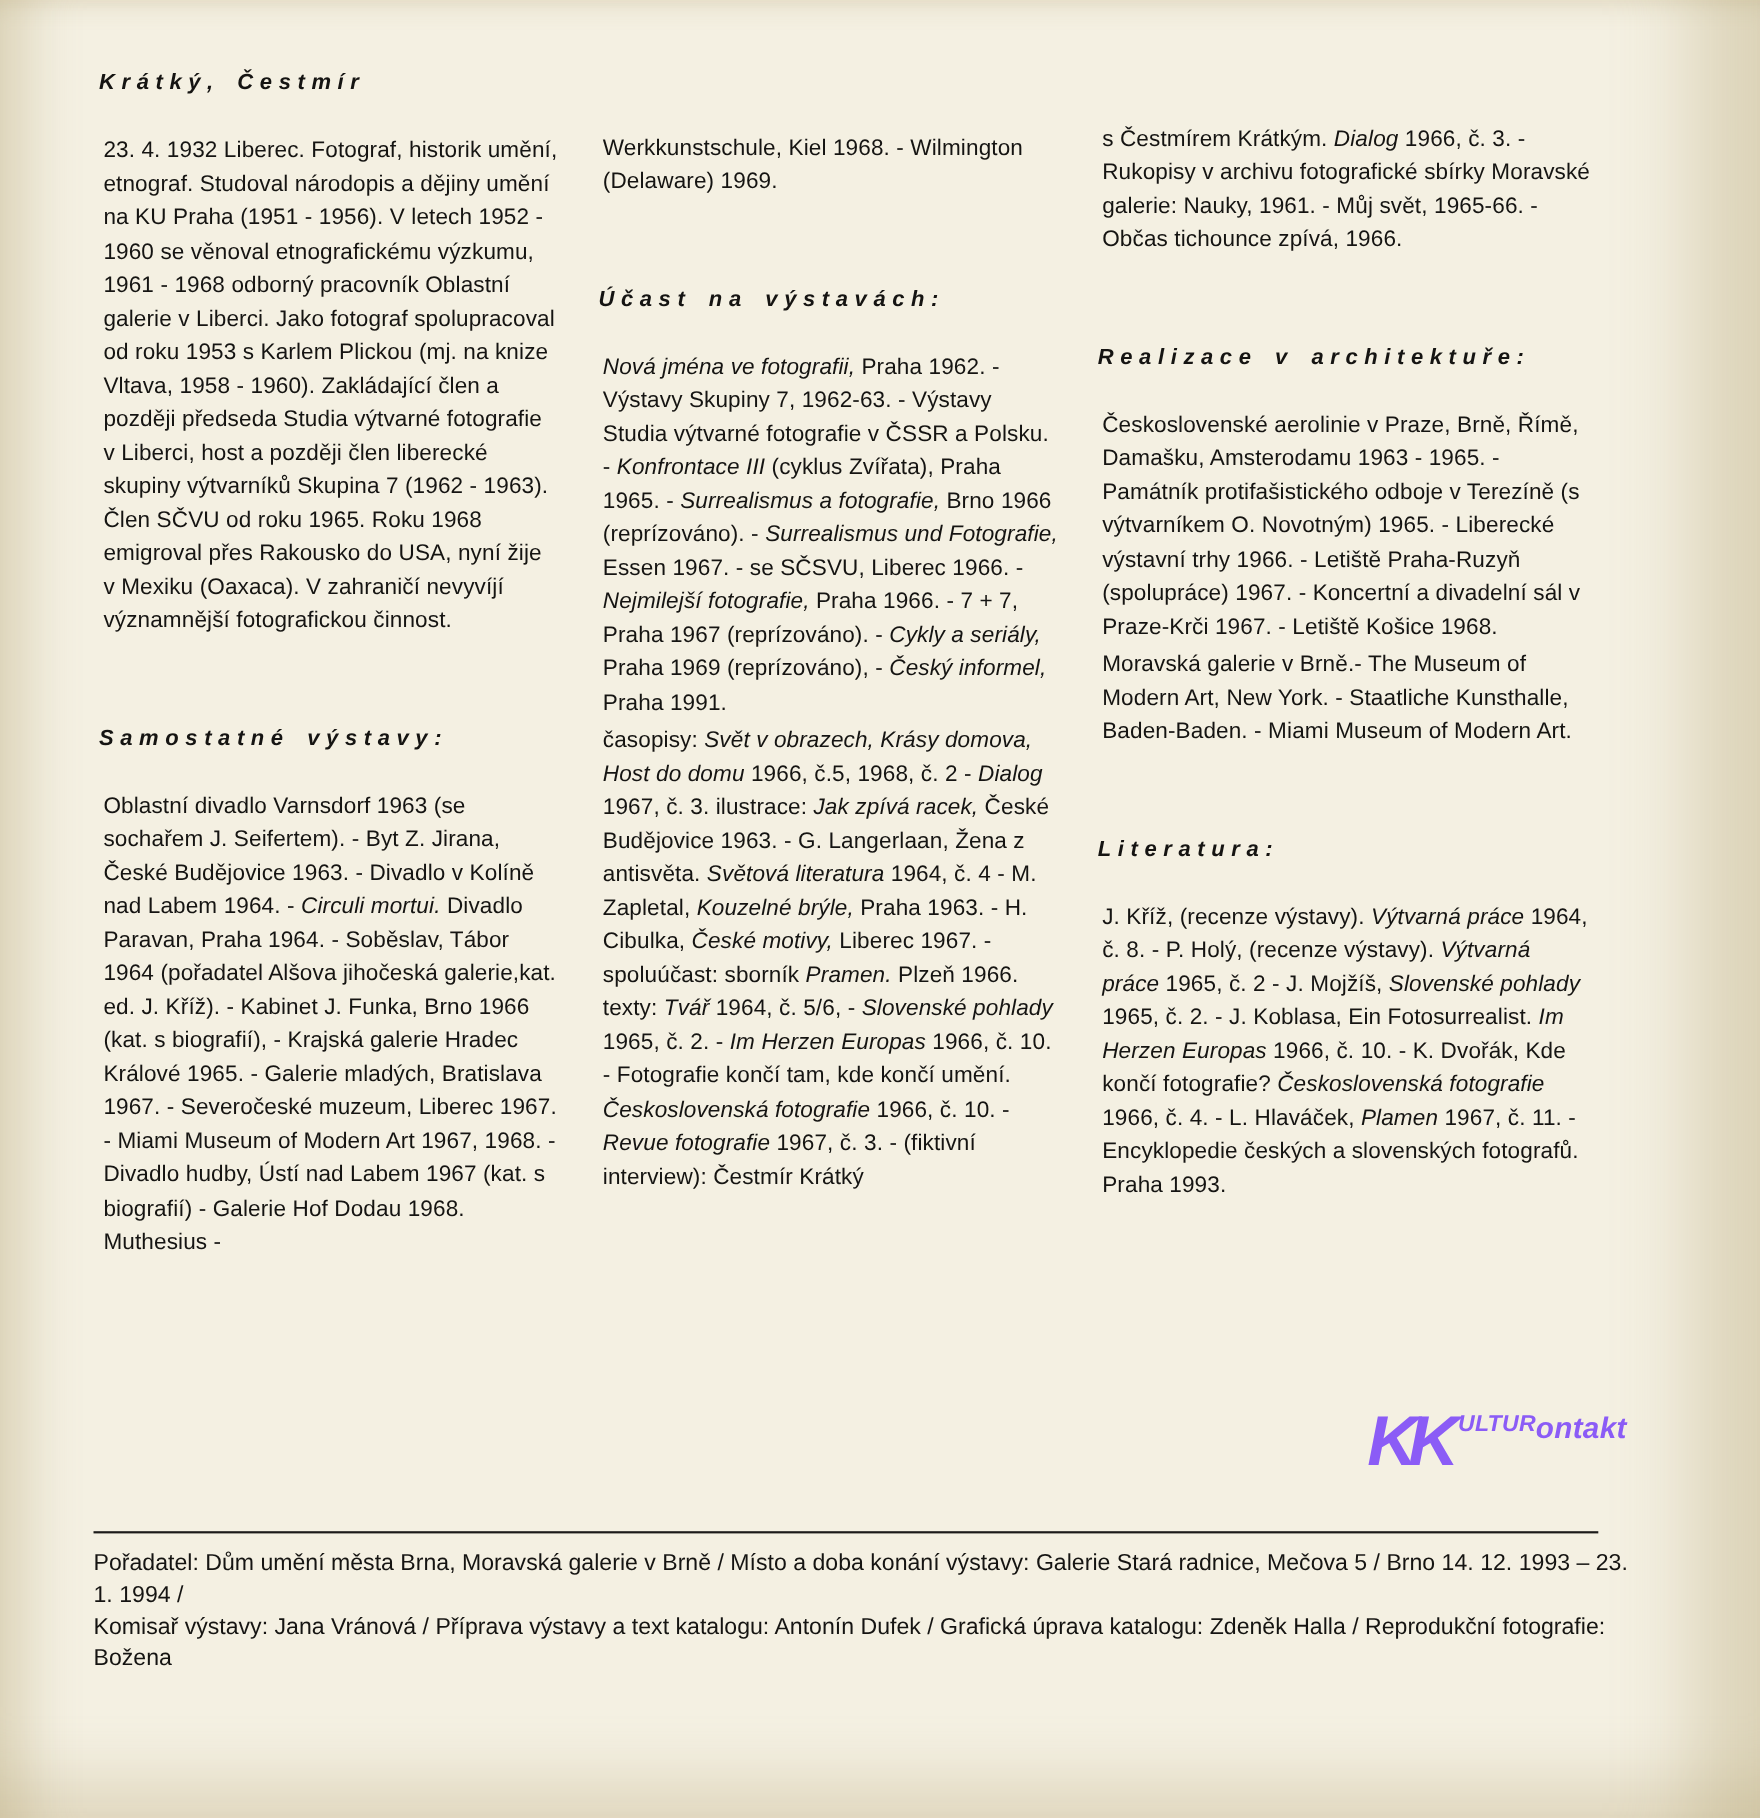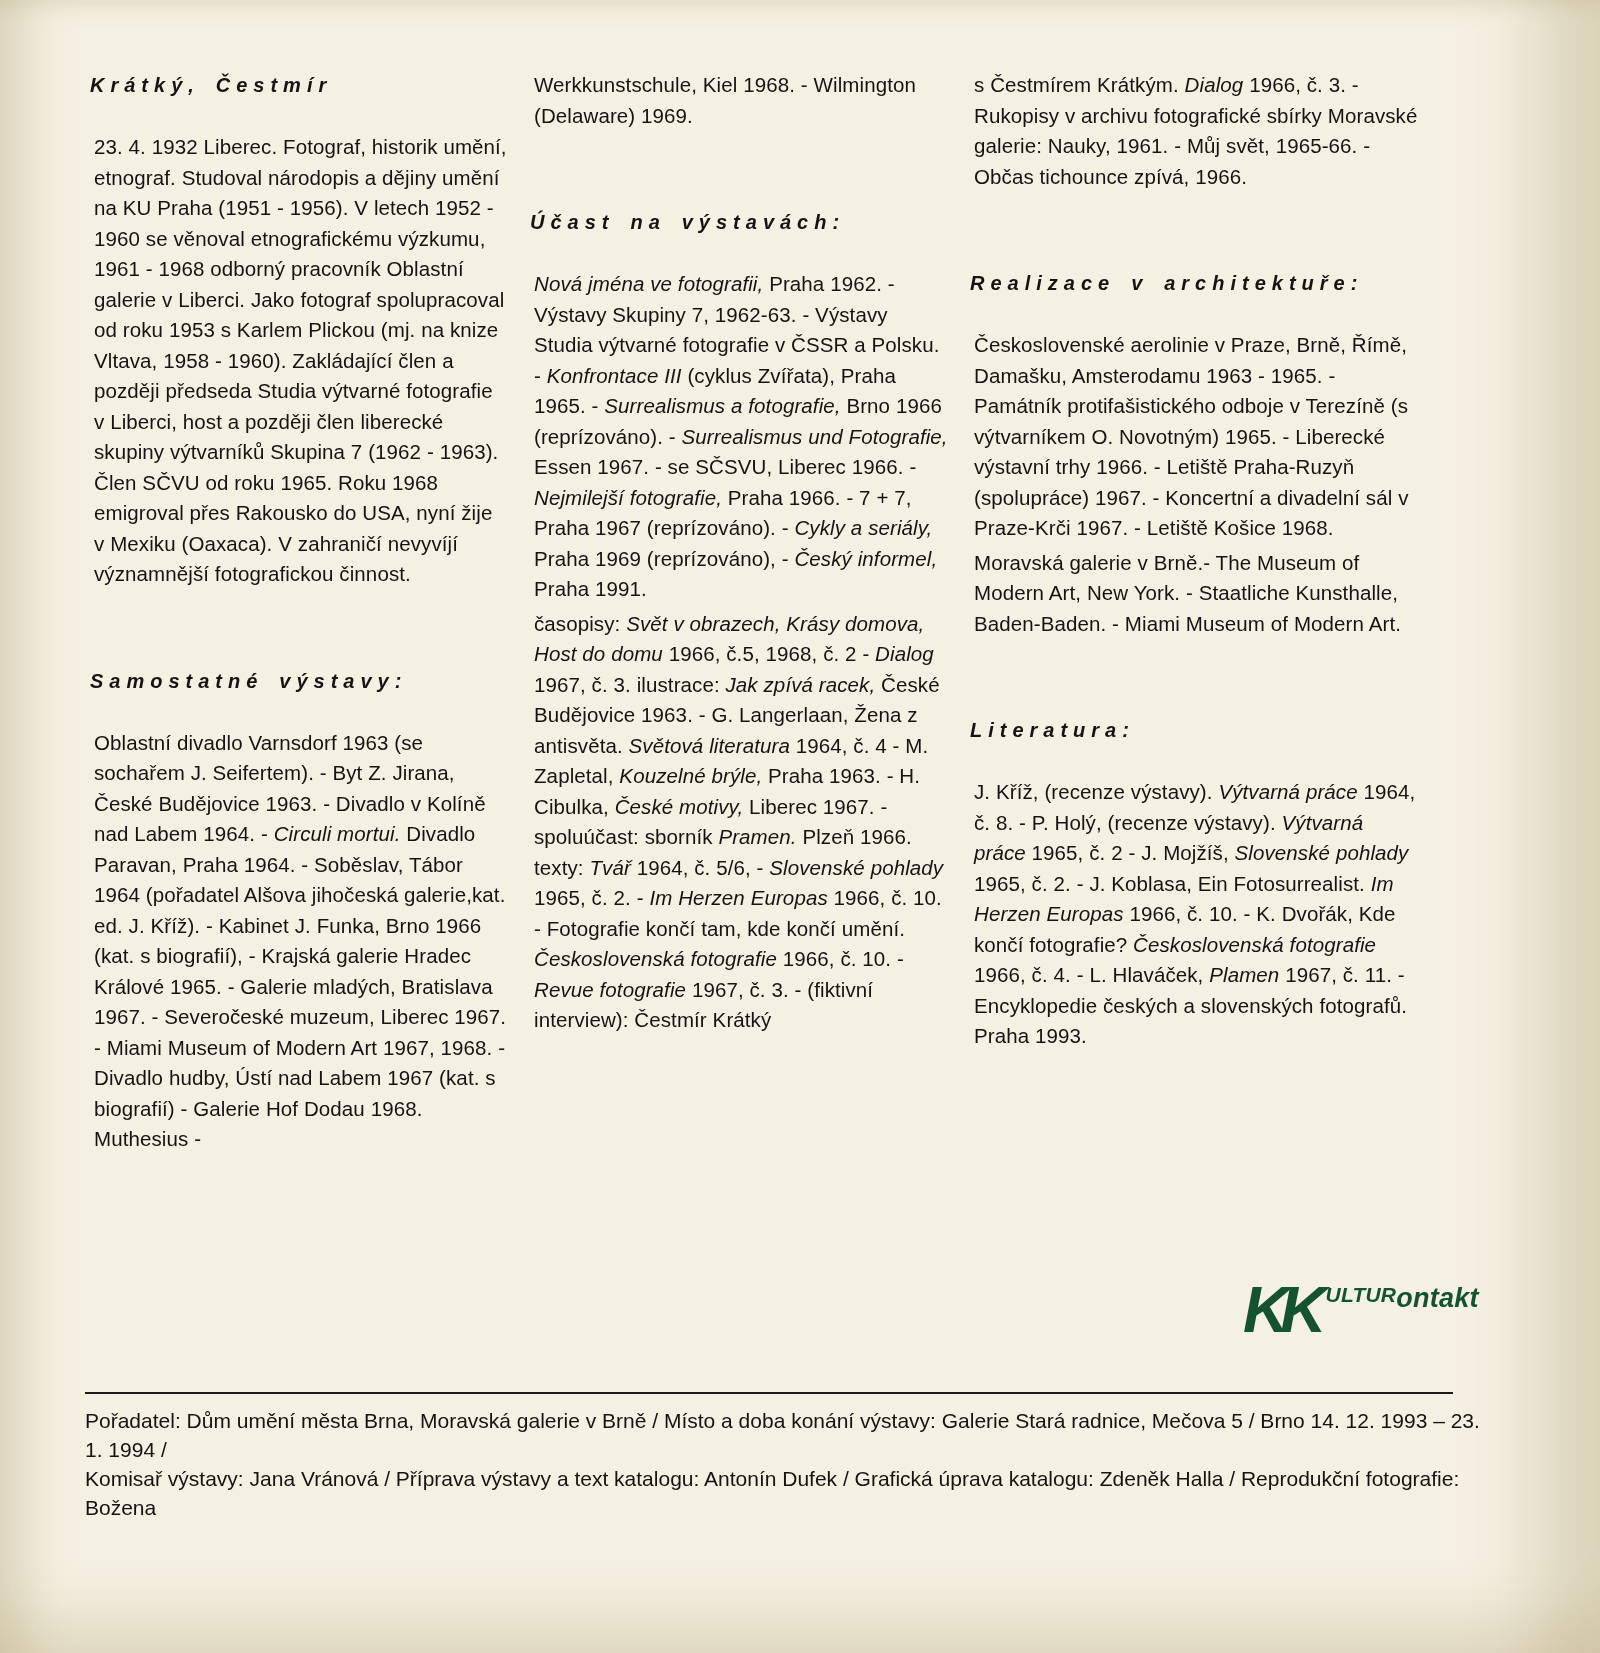--- a/index.html
+++ b/index.html
@@ -25,24 +25,25 @@
     pointer-events: none;
     box-shadow:
       inset 70px 0 45px -45px rgba(182, 166, 118, 0.38),
       inset -130px 0 70px -70px rgba(182, 166, 118, 0.38),
       inset 0 -90px 55px -55px rgba(182, 166, 118, 0.32),
       inset 0 22px 22px -18px rgba(182, 166, 118, 0.30);
   }
   .columns {
     position: absolute;
     left: 90px;
-    top: 70px;
+    top: 60px;
     width: 1360px;
     display: flex;
-    gap: 18px;
+    gap: 32px;
+    align-items: center;
   }
   .col {
     width: 422px;
     flex: 0 0 auto;
     font-size: 20.5px;
     line-height: 30.5px;
     letter-spacing: 0.005em;
   }
   .col:last-child { width: 452px; }
   .heading {
@@ -58,21 +59,21 @@
   .paragraph { margin: 4px; }
   .it { font-style: italic; }
 
   .logo {
     position: absolute;
     left: 1243px;
     top: 1280px;
     display: flex;
     align-items: stretch;
     font-style: italic;
-    color: #14532d;
+    color: #8b5cf6;
   }
   .logo-kk {
     font-size: 64px;
     line-height: 60px;
     font-weight: bold;
     letter-spacing: -0.14em;
     padding-right: 8px;
   }
   .logo-words {
     display: flex;

